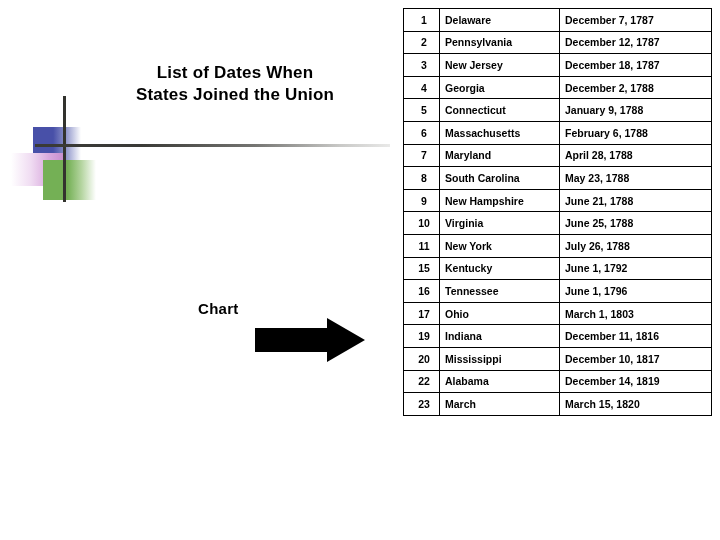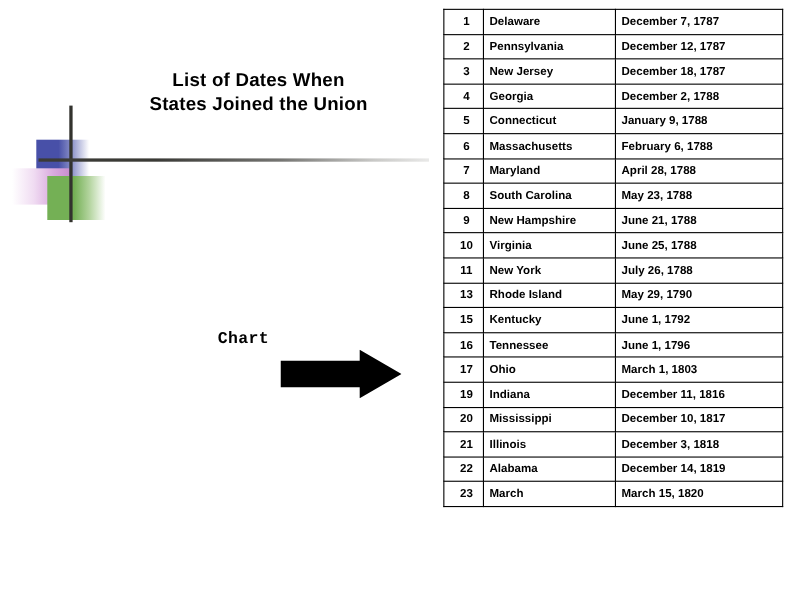--- a/index.html
+++ b/index.html
@@ -86,21 +86,20 @@
   #title .line { display: block; }
 
   
   #chart-label {
     position: absolute;
     left: 198px;
     top: 300px;
     font-size: 15px;
     font-weight: bold;
     letter-spacing: 0.3px;
-    font-family: Liberation Mono, monospace;
   }
   #arrow {
     position: absolute;
     left: 255px;
     top: 318px;
     width: 110px;
     height: 44px;
   }
 
   
@@ -207,25 +206,20 @@
           <td class="c-num">10</td>
           <td class="c-state">Virginia</td>
           <td class="c-date">June 25, 1788</td>
         </tr>
         <tr>
           <td class="c-num">11</td>
           <td class="c-state">New York</td>
           <td class="c-date">July 26, 1788</td>
         </tr>
         <tr>
-          <td class="c-num">13</td>
-          <td class="c-state">Rhode Island</td>
-          <td class="c-date">May 29, 1790</td>
-        </tr>
-        <tr>
           <td class="c-num">15</td>
           <td class="c-state">Kentucky</td>
           <td class="c-date">June 1, 1792</td>
         </tr>
         <tr>
           <td class="c-num">16</td>
           <td class="c-state">Tennessee</td>
           <td class="c-date">June 1, 1796</td>
         </tr>
         <tr>
@@ -237,25 +231,20 @@
           <td class="c-num">19</td>
           <td class="c-state">Indiana</td>
           <td class="c-date">December 11, 1816</td>
         </tr>
         <tr>
           <td class="c-num">20</td>
           <td class="c-state">Mississippi</td>
           <td class="c-date">December 10, 1817</td>
         </tr>
         <tr>
-          <td class="c-num">21</td>
-          <td class="c-state">Illinois</td>
-          <td class="c-date">December 3, 1818</td>
-        </tr>
-        <tr>
           <td class="c-num">22</td>
           <td class="c-state">Alabama</td>
           <td class="c-date">December 14, 1819</td>
         </tr>
         <tr>
           <td class="c-num">23</td>
           <td class="c-state">March</td>
           <td class="c-date">March 15, 1820</td>
         </tr>
       </tbody>

